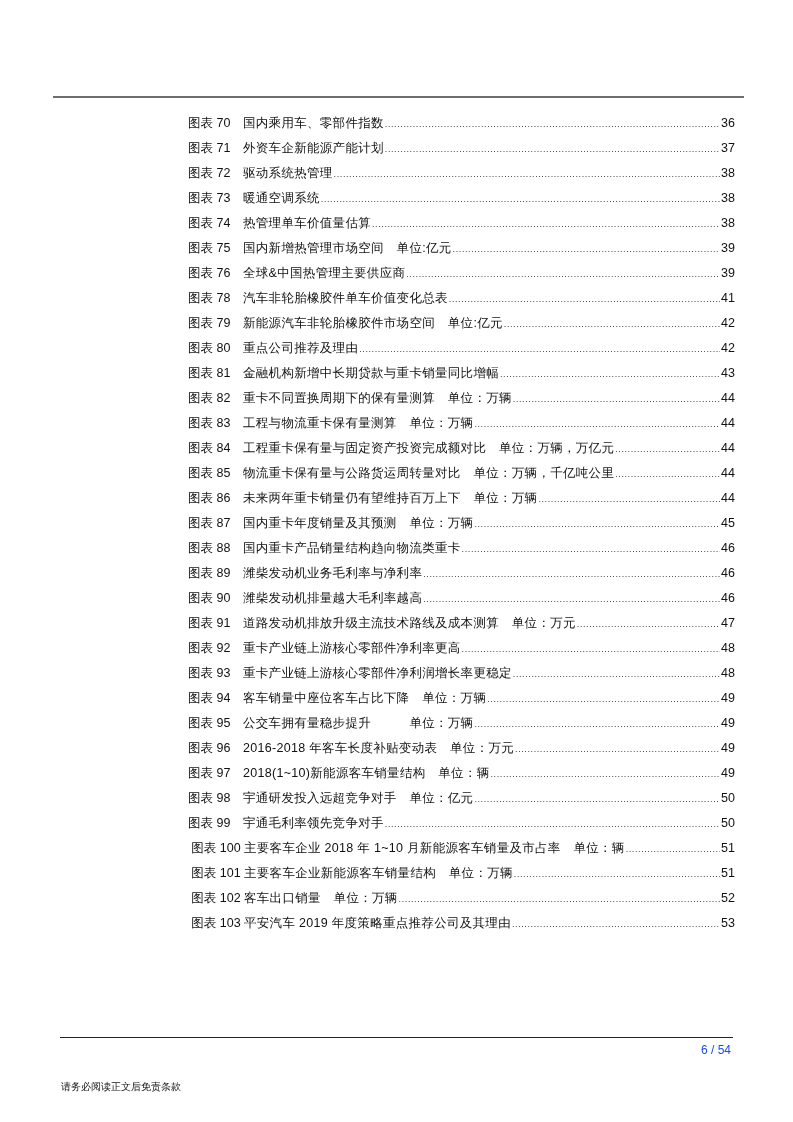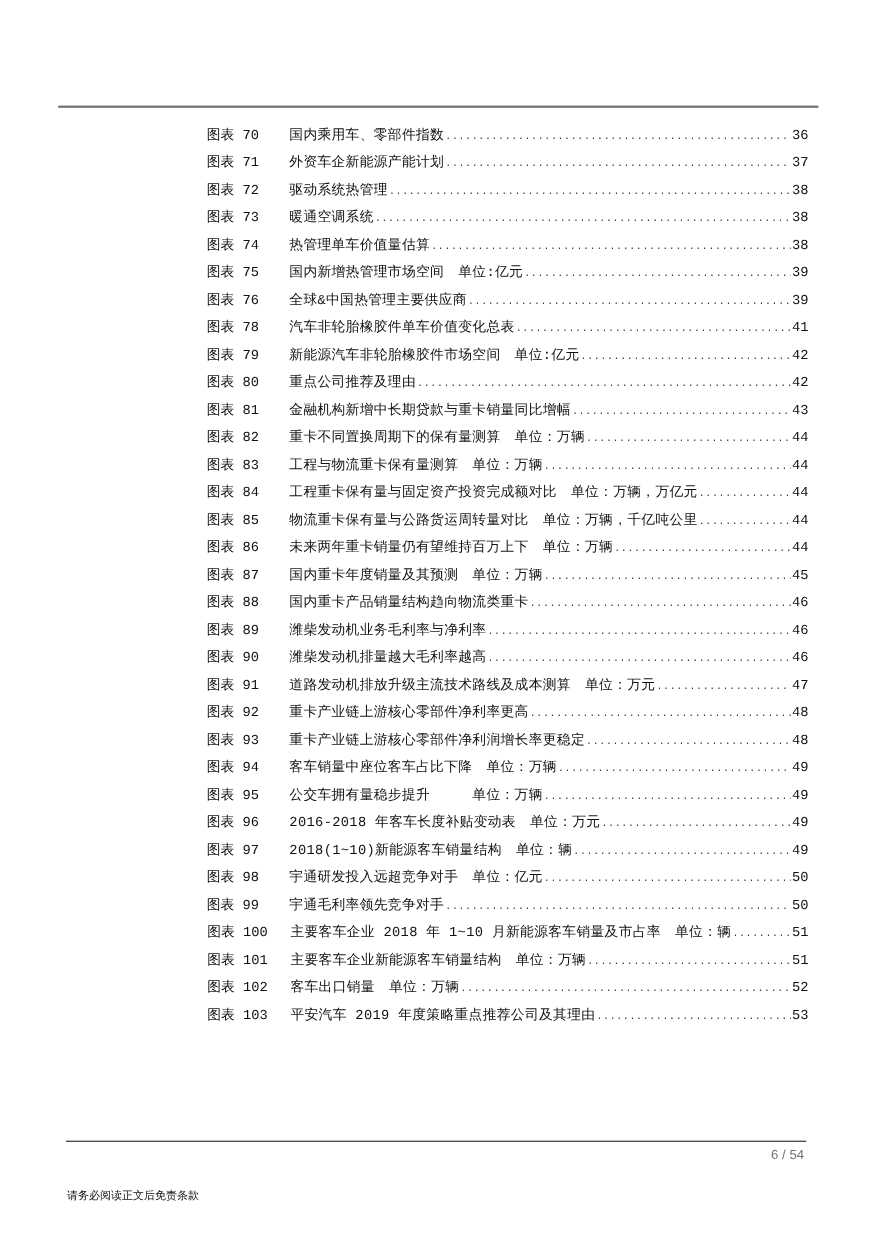--- a/index.html
+++ b/index.html
@@ -1,32 +1,32 @@
 <!DOCTYPE html>
 <html><head>
   <meta charset="utf-8">
   <style>
     html, body { margin: 0; padding: 0; background: #ffffff; }
     body { width: 793px; height: 1122px; position: relative; overflow: hidden;
            font-family: "Liberation Sans", "DejaVu Sans", sans-serif; color: #111; }
     .header-rule { position: absolute; left: 53px; top: 96px; width: 691px; height: 2px; background: #6e6e6e; }
     .toc { position: absolute; left: 188px; top: 111px; width: 547px; }
     .toc-row { display: flex; align-items: baseline; height: 25px; line-height: 25px;
-               font-size: 12.5px; white-space: nowrap; cursor: pointer; font-family: Liberation Mono, monospace; }
+               font-size: 12.5px; white-space: nowrap; cursor: pointer; }
     .toc-label { flex: 0 0 auto; }
     .toc-label.short { width: 55px; }
     .toc-label.long { width: 56px; text-align: center; }
-    .toc-title { flex: 0 0 auto; letter-spacing: 0.3px; margin-left: 20px; }
+    .toc-title { flex: 0 0 auto; letter-spacing: 0.3px; }
     .toc-leader { flex: 1 1 auto; overflow: hidden; margin: 0 1px; color: #333;
                   font-size: 9px; letter-spacing: 0.6px; }
     .toc-leader::before { content: "................................................................................................................................................................................................................................"; }
     .toc-page { flex: 0 0 auto; text-align: right; }
     .footer-rule { position: absolute; left: 60px; top: 1037px; width: 673px; height: 1px; background: #222; }
     .footer-left { position: absolute; left: 61px; top: 1045px; font-size: 10px; color: #111; margin-top: 35px; }
-    .footer-right { position: absolute; right: 62px; top: 1043px; font-size: 12px; color: #737373; }
+    .footer-right { position: absolute; right: 62px; top: 1043px; font-size: 12px; color: #1d4ed8; }
   </style>
 </head>
 <body>
 
 <div class="header-rule"></div>
 
 <div class="toc">
   <div class="toc-row">
       <span class="toc-label short">图表 70</span>
       <span class="toc-title">国内乘用车、零部件指数</span>

